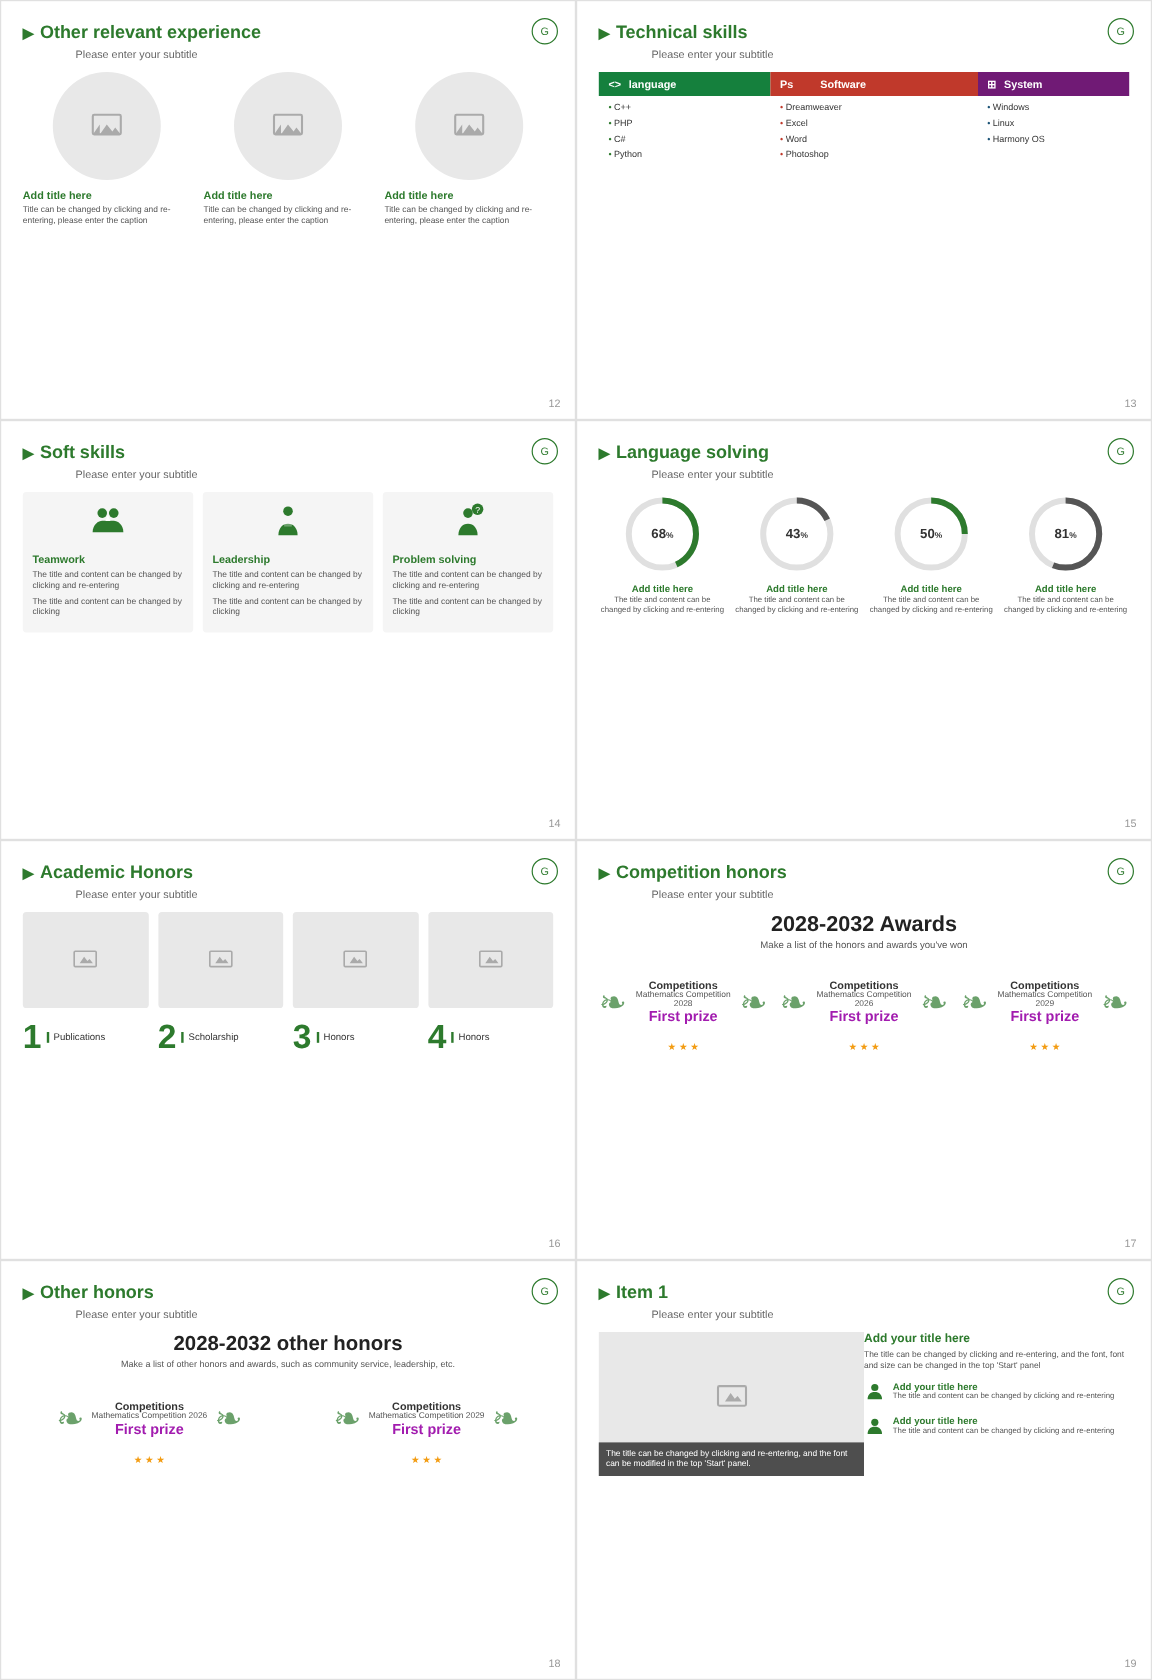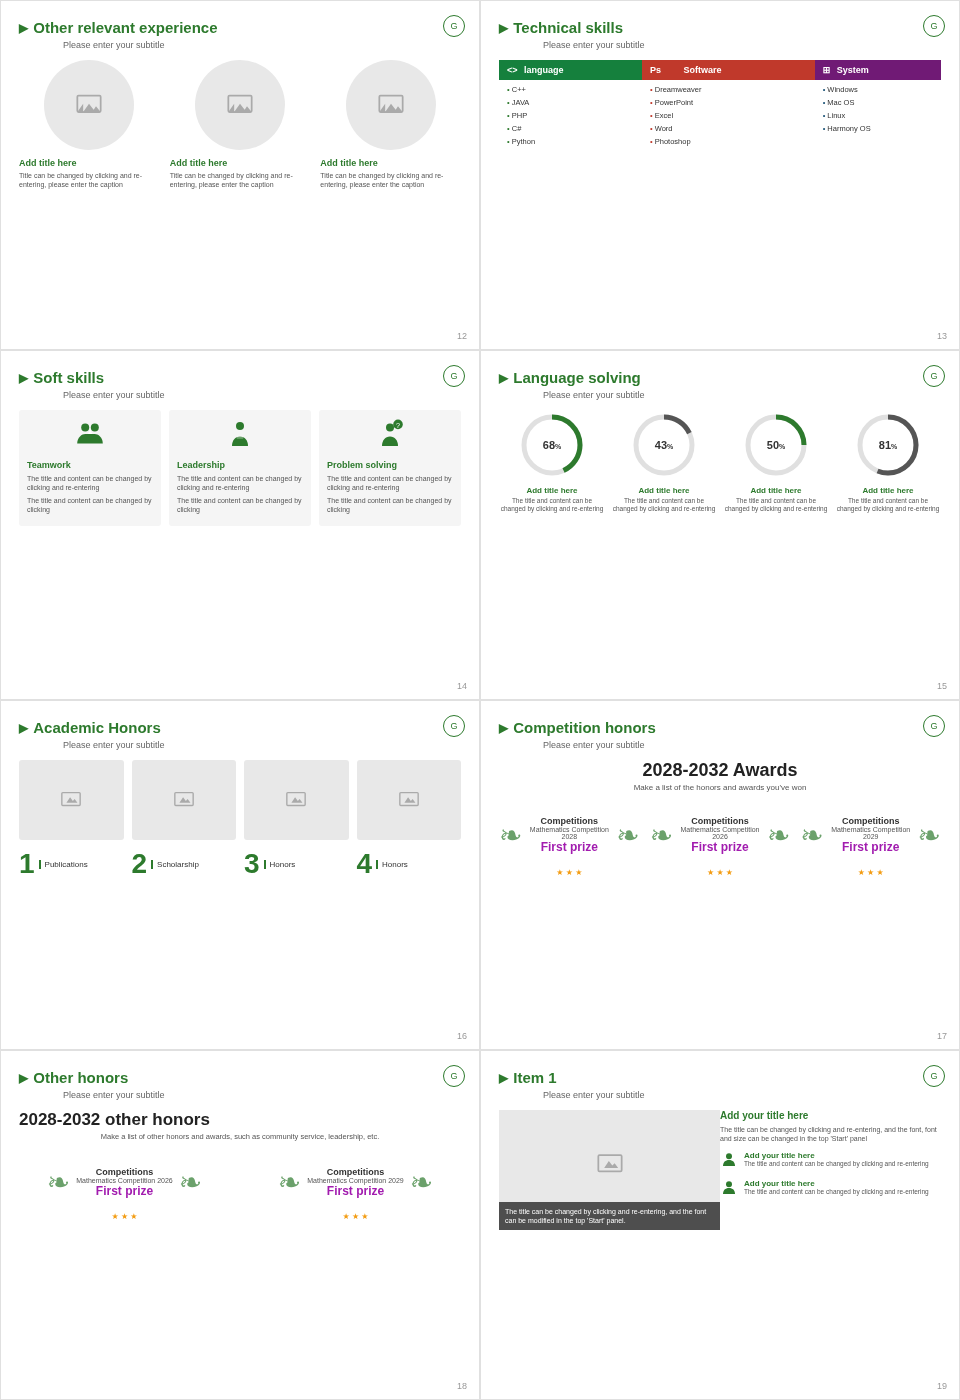--- a/index.html
+++ b/index.html
@@ -158,21 +158,21 @@
     .comp-event { font-size: 7px; color: #555; }
     .comp-prize { font-size: 12px; font-weight: bold; color: #a21caf; }
     .laurel-left, .laurel-right {
       font-size: 28px;
       color: #2d7a2d;
       opacity: 0.7;
     }
     .comp-stars { font-size: 8px; color: #f39c12; margin-top: 2px; }
 
     
-    .other-hon-title { text-align: left; font-size: 17px; font-weight: bold; color: #222; margin: 8px 0 2px; }
+    .other-hon-title { text-align: center; font-size: 17px; font-weight: bold; color: #222; margin: 8px 0 2px; }
     .other-hon-sub { text-align: center; font-size: 7.5px; color: #555; margin-bottom: 14px; }
     .other-awards { display: flex; gap: 20px; justify-content: center; }
     .other-award { text-align: center; }
 
     
     .item1-layout { display: flex; margin-top: 8px; }
     .item1-left { flex: 1; }
     .item1-img {
       width: 100%;
       height: 120px;
@@ -273,25 +273,20 @@
           </th>
         </tr>
       </thead>
       <tbody>
         <tr>
           <td><span class="bullet">C++</span></td>
           <td><span class="bullet-red">Dreamweaver</span></td>
           <td><span class="bullet-blue">Windows</span></td>
         </tr>
         <tr>
-          <td><span class="bullet">JAVA</span></td>
-          <td><span class="bullet-red">PowerPoint</span></td>
-          <td><span class="bullet-blue">Mac OS</span></td>
-        </tr>
-        <tr>
           <td><span class="bullet">PHP</span></td>
           <td><span class="bullet-red">Excel</span></td>
           <td><span class="bullet-blue">Linux</span></td>
         </tr>
         <tr>
           <td><span class="bullet">C#</span></td>
           <td><span class="bullet-red">Word</span></td>
           <td><span class="bullet-blue">Harmony OS</span></td>
         </tr>
         <tr>

